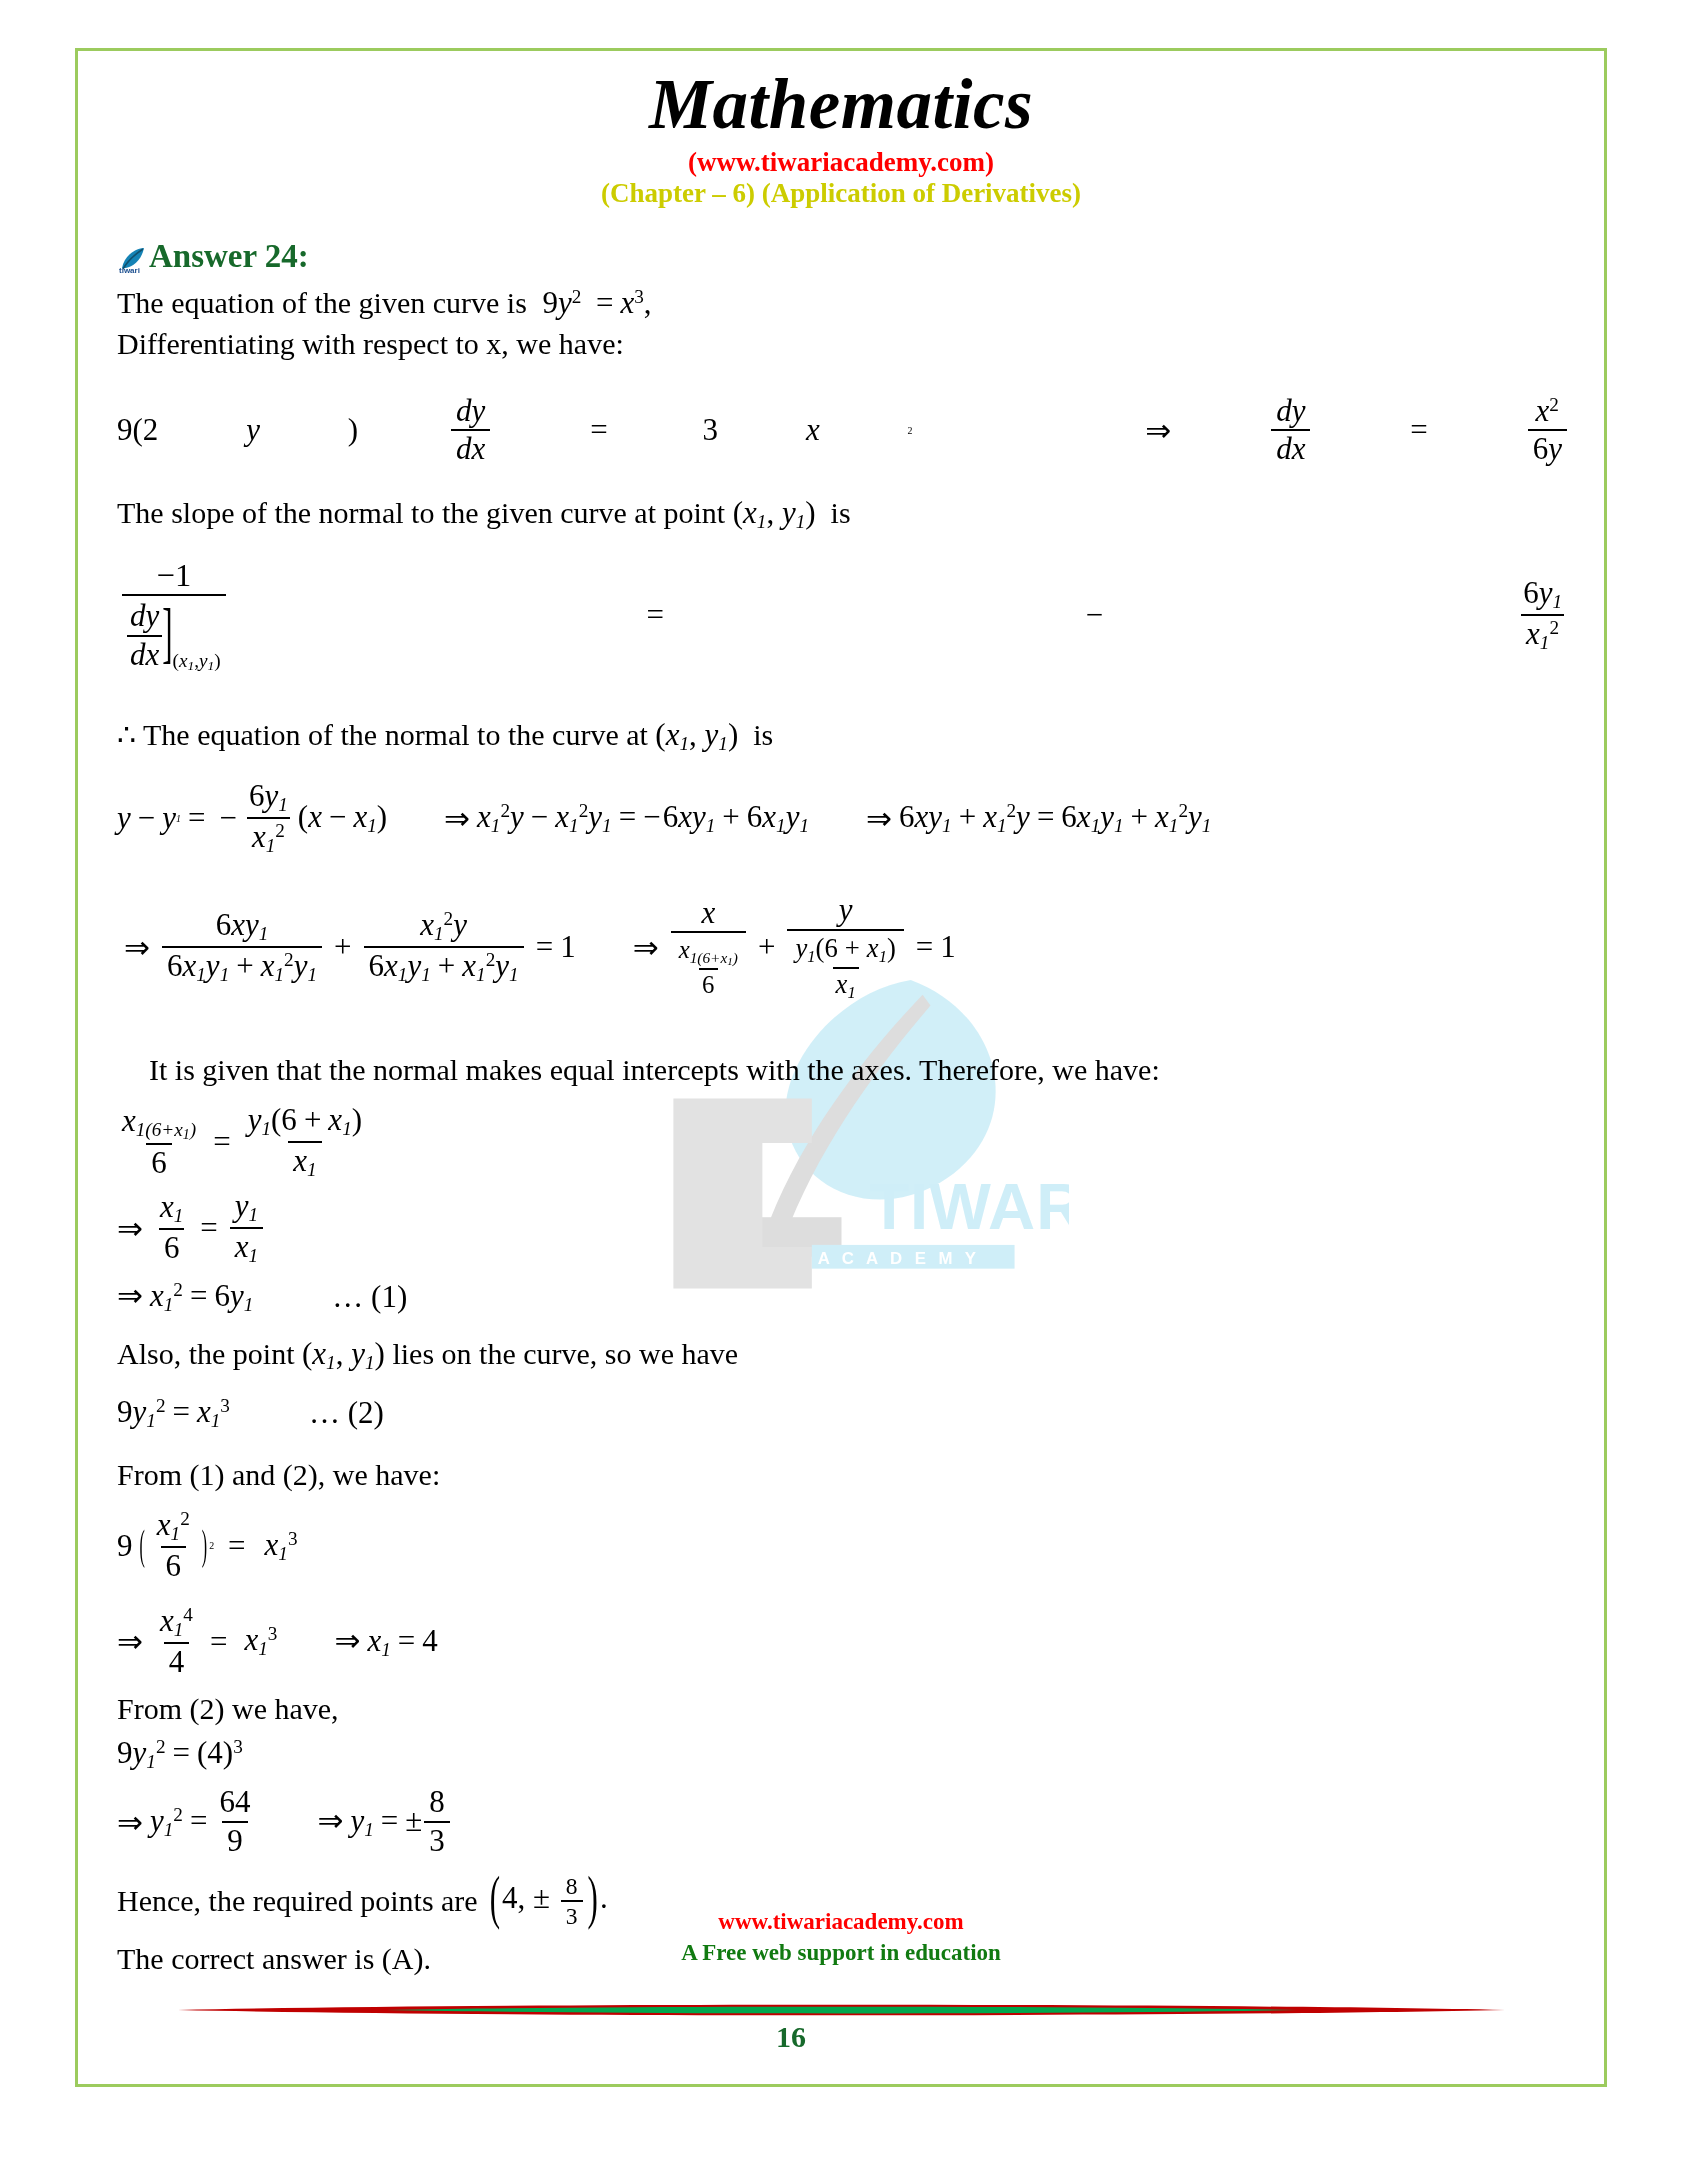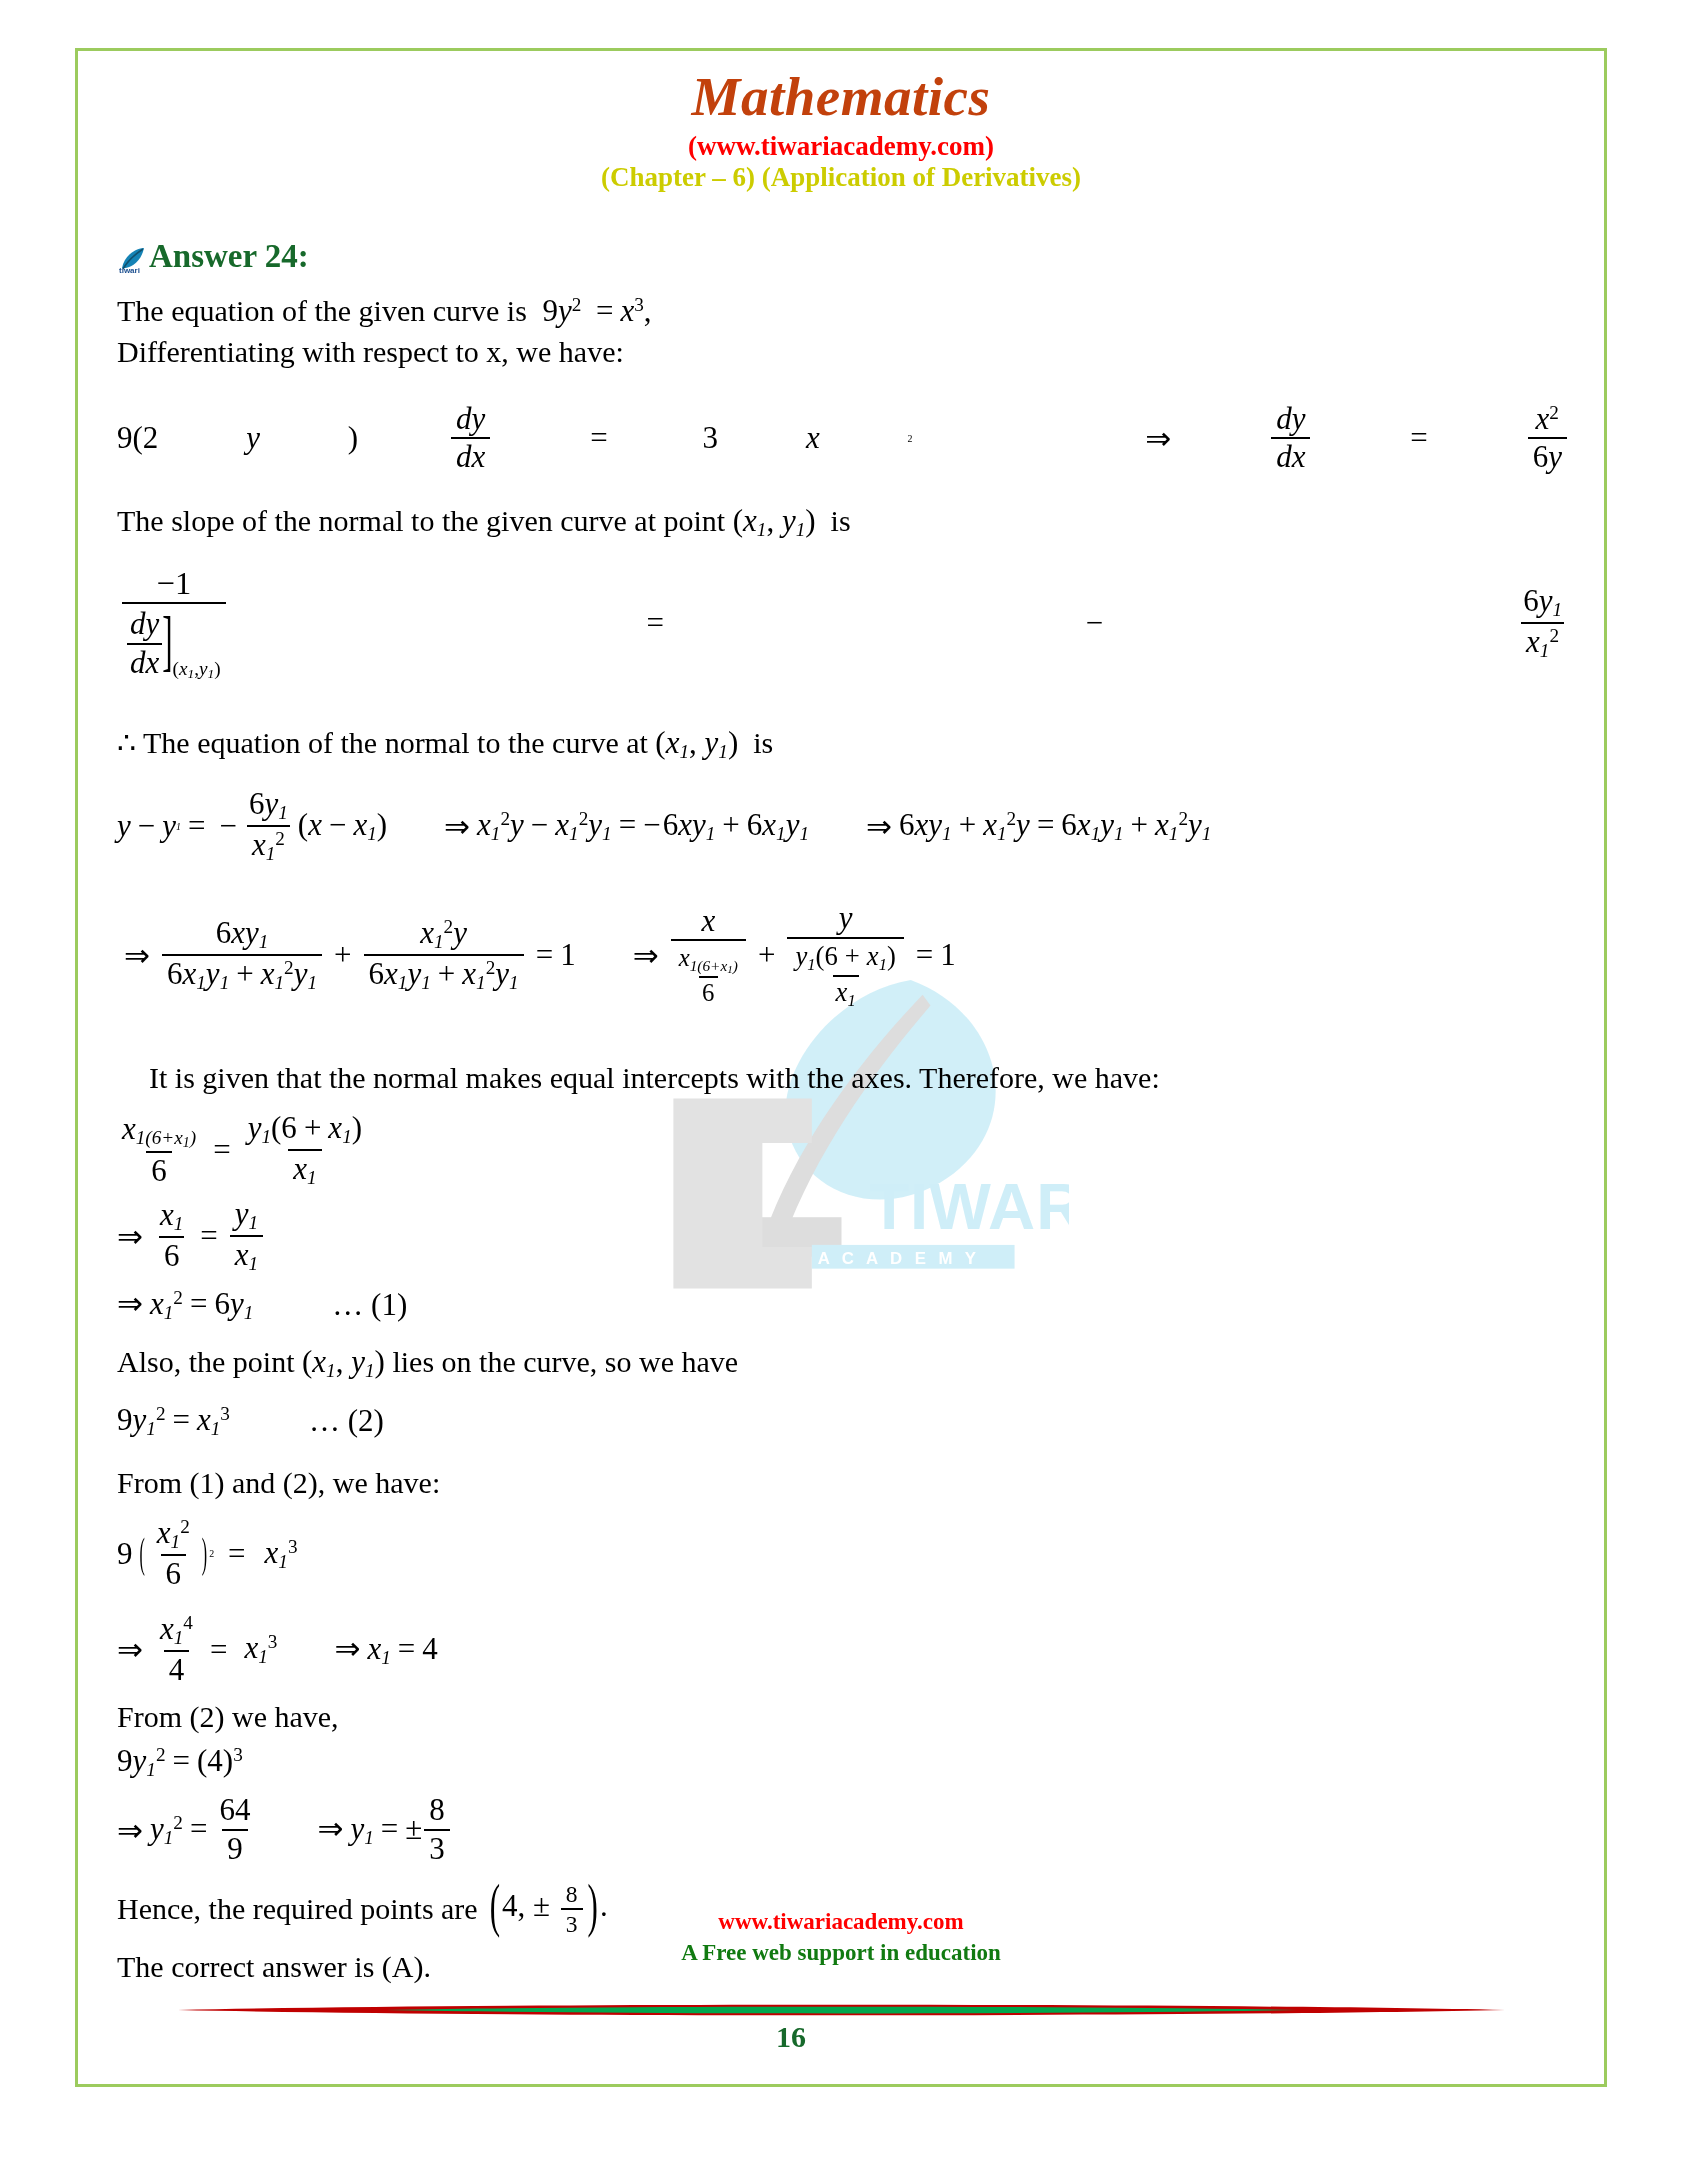--- a/index.html
+++ b/index.html
@@ -50,22 +50,22 @@
     position: absolute;
     left: 75px;
     top: 69px;
     width: 1532px;
     text-align: center;
   }
   .doc-title {
     font-family: "Liberation Serif", serif;
     font-style: italic;
     font-weight: bold;
-    font-size: 55px;
-    color: #c2410c;
+    font-size: 71px;
+    color: #000000;
     line-height: 1.0;
     letter-spacing: 0.5px;
   }
   .site-url {
     font-family: "Liberation Serif", serif;
     font-weight: bold;
     font-size: 27px;
     color: #ff0000;
     margin-top: 7px;
     line-height: 1.15;
@@ -249,21 +249,21 @@
       <span class="quill">
         <svg width="30" height="30" viewBox="0 0 30 30" xmlns="http://www.w3.org/2000/svg">
           <path d="M27 3 C 16 4, 7 12, 5 23 C 12 24, 24 18, 27 3 Z" fill="#1583b5"></path>
           <path d="M26 4 C 17 10, 10 17, 6 24" stroke="#10506e" stroke-width="1.6" fill="none"></path>
           <text x="2" y="28" font-family="Liberation Sans, sans-serif" font-size="8" font-weight="bold" fill="#1c4f8f">tiwari</text>
         </svg>
       </span>
       <span class="answer-title">Answer 24:</span>
     </div>
 
-    <div class="para" style="margin-top:18px;">
+    <div class="para" style="margin-top:10px;">
       <span>The equation of the given curve is</span>
       <span class="m" style="margin-left:8px;">
         <span class="mn">9</span><span class="mi">y</span><span class="sup">2</span>
         <span class="op">=</span><span class="mi">x</span><span class="sup">3</span><span class="mn">,</span>
       </span>
     </div>
     <div class="para">Differentiating with respect to x, we have:</div>
 
     <div class="eq-row center" style="margin-top:30px;">
       <span class="m mn">9(2</span>

